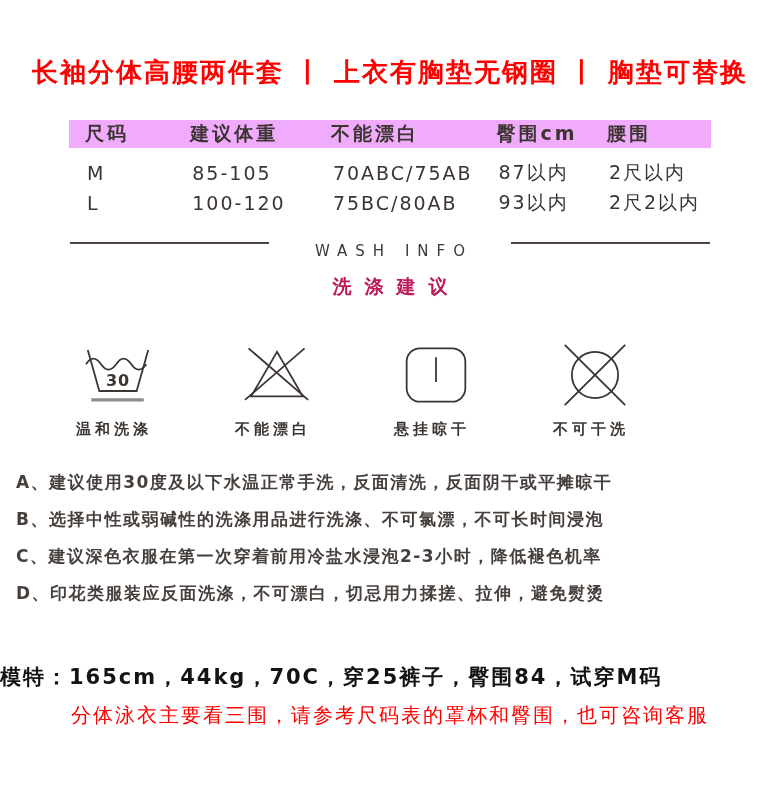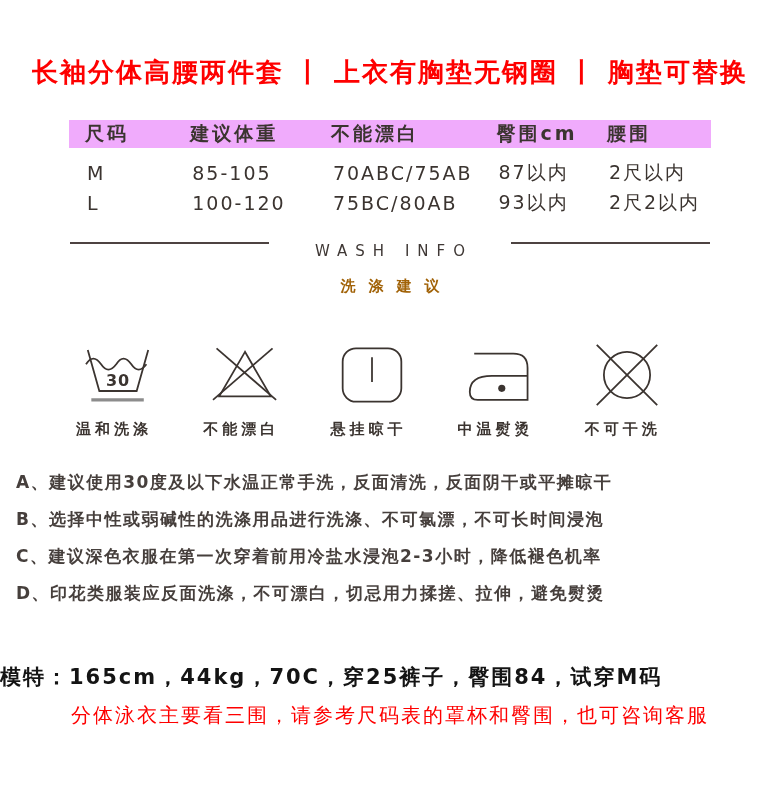--- a/index.html
+++ b/index.html
@@ -73,26 +73,26 @@
   .wash-en {
     font-size: 15px;
     line-height: 18px;
     font-weight: 500;
     letter-spacing: 8px;
     padding-left: 8px;
     color: #3f3835;
   }
   .wash-zh {
     margin-top: 13px;
-    font-size: 15px;
+    font-size: 19px;
     line-height: 26px;
     font-weight: 600;
     letter-spacing: 13px;
     padding-left: 13px;
-    color: #a16207;
+    color: #be185d;
   }
 
   
   .icons-row {
     display: flex;
     margin: 44px 72px 0 72px;
   }
   .icon-col { flex: 1; text-align: left; }
   .icon-col svg { width: 92px; height: 64px; display: inline-block; }
   .icon-stroke { fill: none; stroke: #3b3430; stroke-width: 2; }
@@ -219,27 +219,20 @@
     </div>
 
     <div class="icon-col">
       <svg viewBox="0 0 92 72">
         <rect class="icon-stroke" x="13" y="6" width="66" height="60" rx="15"></rect>
         <path class="icon-stroke" d="M46 16 L46 44"></path>
       </svg>
       <div class="icon-label">悬挂晾干</div>
     </div>
 
-    <div class="icon-col">
-      <svg viewBox="0 0 92 72">
-        <path class="icon-stroke" d="M17 12 L61 12 Q77 12 77 28 L77 64 L21 64 Q12 64 12 55 Q12 37 37 37 L77 37"></path>
-        <circle cx="48" cy="51" r="4" fill="#3b3430"></circle>
-      </svg>
-      <div class="icon-label">中温熨烫</div>
-    </div>
 
     <div class="icon-col">
       <svg viewBox="0 0 92 72">
         <circle class="icon-stroke" cx="46" cy="36" r="26"></circle>
         <path class="icon-stroke" d="M12 2 L80 70"></path>
         <path class="icon-stroke" d="M80 2 L12 70"></path>
       </svg>
       <div class="icon-label">不可干洗</div>
     </div>
 

